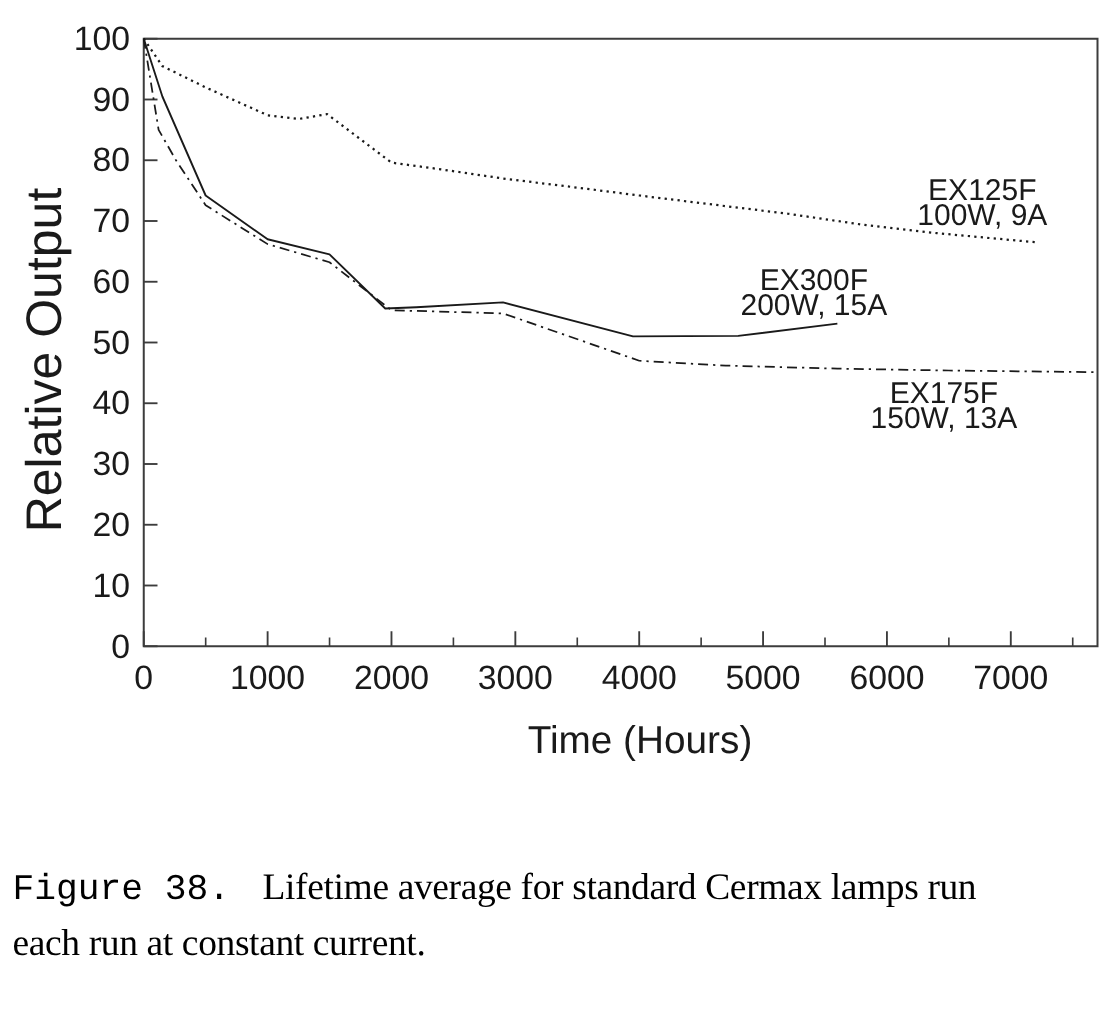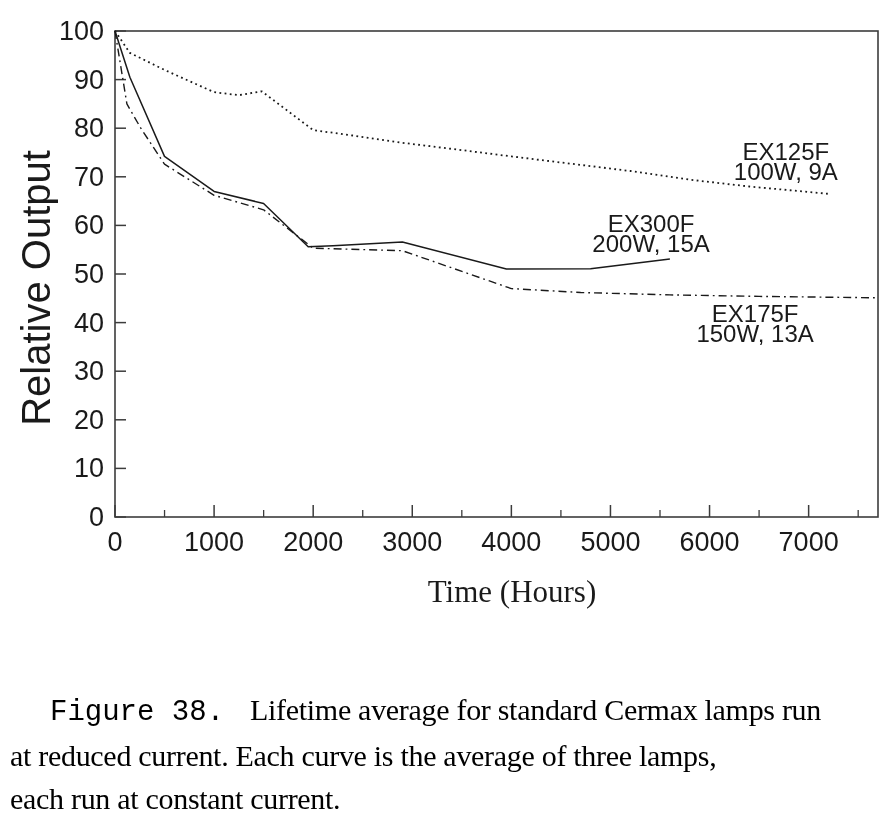--- a/index.html
+++ b/index.html
@@ -22,38 +22,36 @@
     color: #1a1a1a;
     letter-spacing: 0px;
   }
   .x-axis-title {
     position: absolute;
     left: 512px; top: 592px;
     transform: translate(-50%, -50%);
     white-space: nowrap;
     font-size: 31px;
     color: #1a1a1a;
-    font-family: Liberation Serif, serif;
   }
   .caption {
     position: absolute;
     left: 10px; top: 688px;
     width: 872px;
     color: #000;
     font-family: "Liberation Serif", serif;
     font-size: 30px;
     line-height: 43px;
     letter-spacing: -0.3px;
   }
   .caption .fig-label {
     font-family: "Liberation Mono", "DejaVu Sans Mono", monospace;
     font-size: 29px;
     letter-spacing: 0px;
     margin-right: 26px;
-    margin-left: 40px;
   }
   svg text {
     font-family: "Liberation Sans", sans-serif;
     fill: #1a1a1a;
   }
 </style>
 </head>
 <body>
 
 <div class="page">
@@ -119,17 +117,16 @@
         <text x="755.1272727272727" y="322.114" text-anchor="middle" font-size="24"><tspan x="755.1272727272727" dy="0">EX175F</tspan><tspan x="755.1272727272727" dy="20">150W, 13A</tspan></text>
       </svg>
 
     <div class="y-axis-title">Relative Output</div>
 
     <div class="x-axis-title">Time (Hours)</div>
   </div>
 
   <div class="caption">
     <div class="cap-line"><span class="fig-label">Figure 38.</span><span>Lifetime average for standard Cermax lamps run</span></div>
-    <div class="cap-line">at reduced current. Each curve is the average of three lamps,</div>
     <div class="cap-line">each run at constant current.</div>
   </div>
 
 </div>
 
 </body></html>

